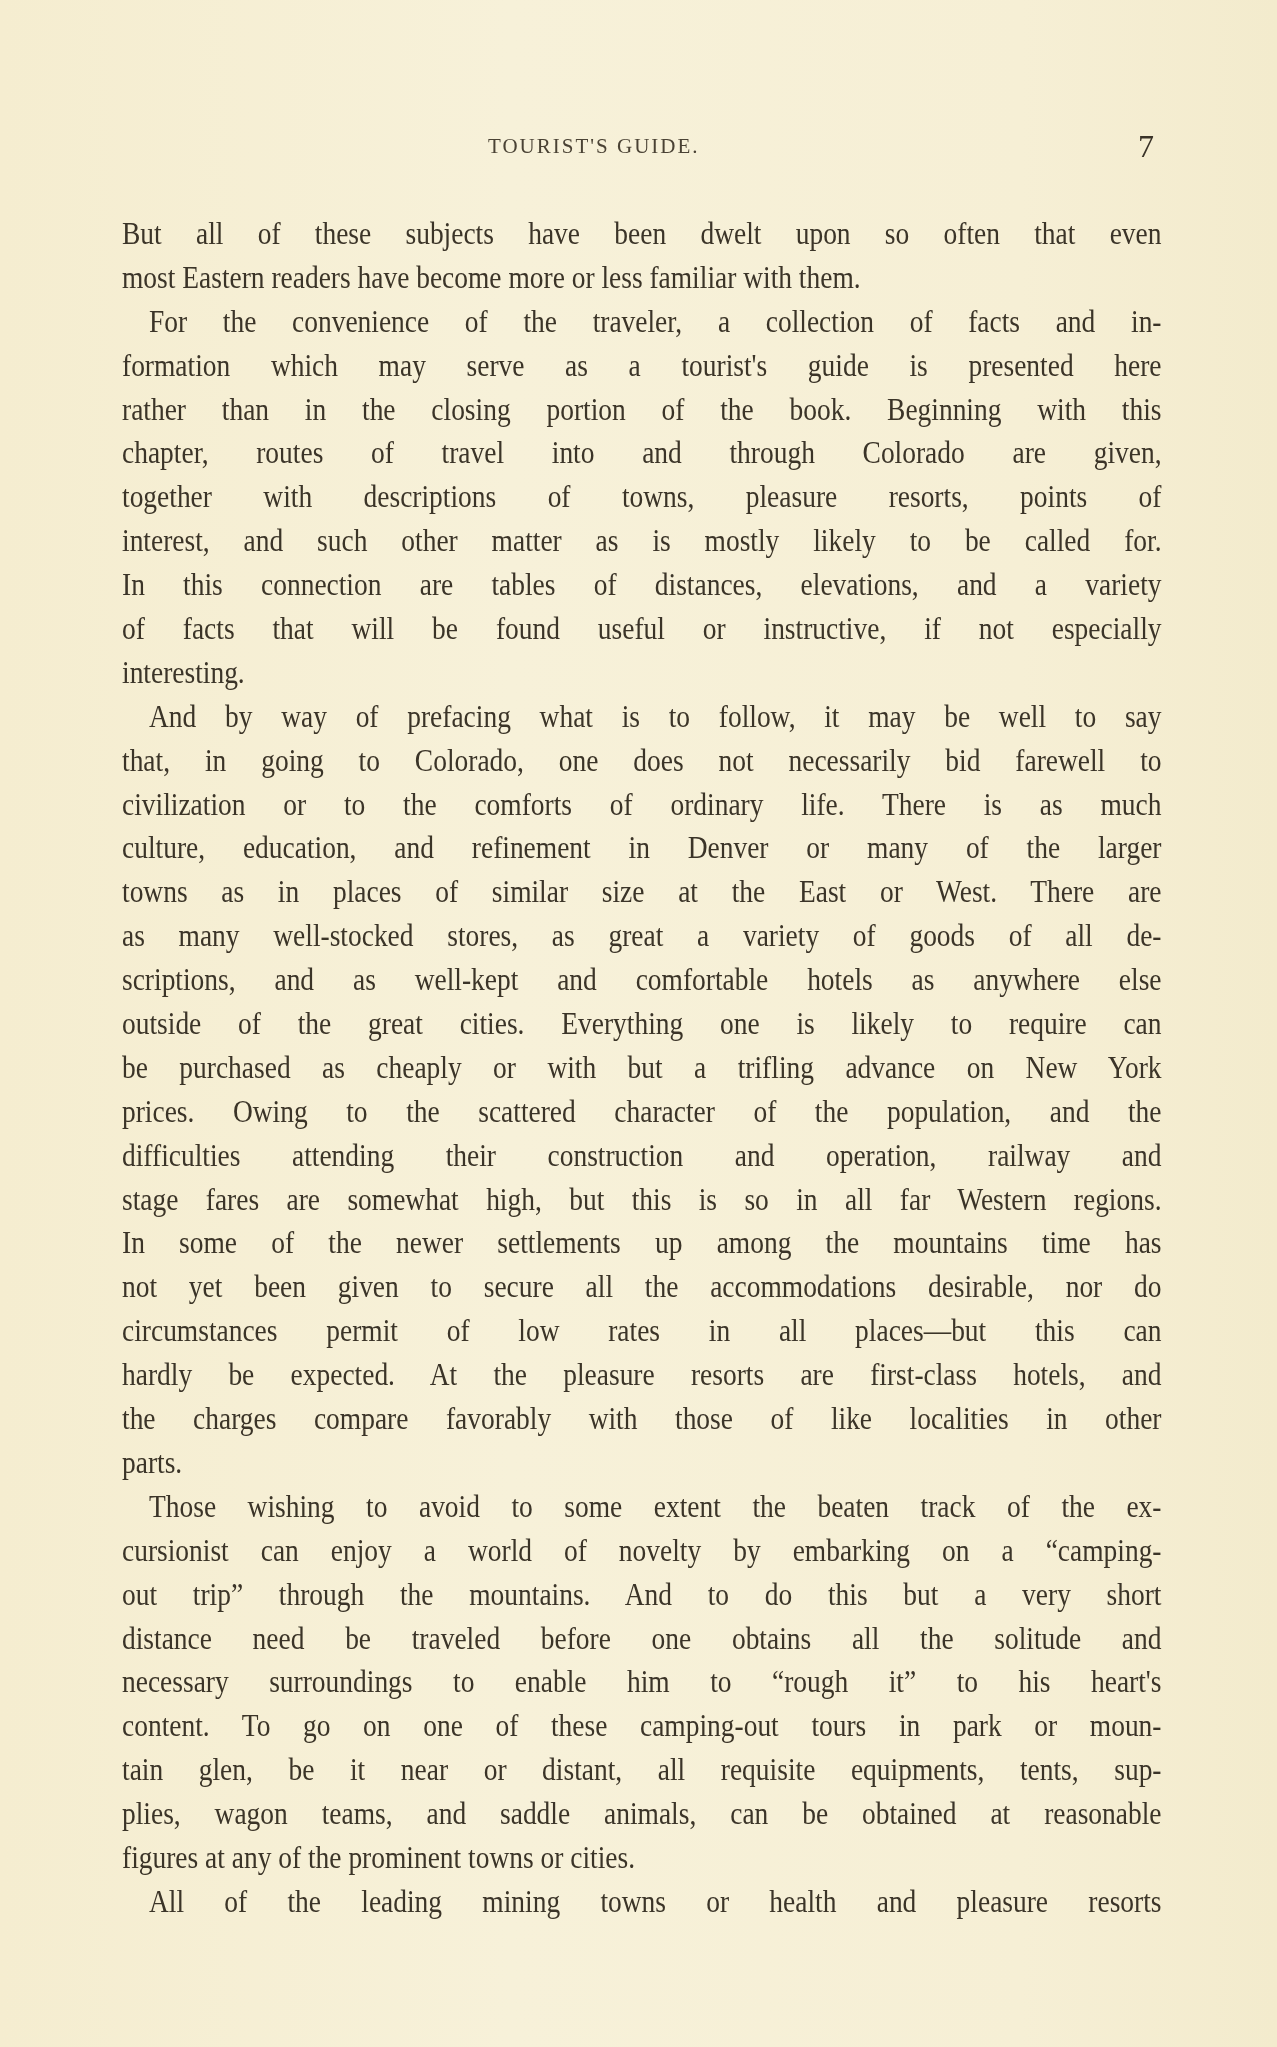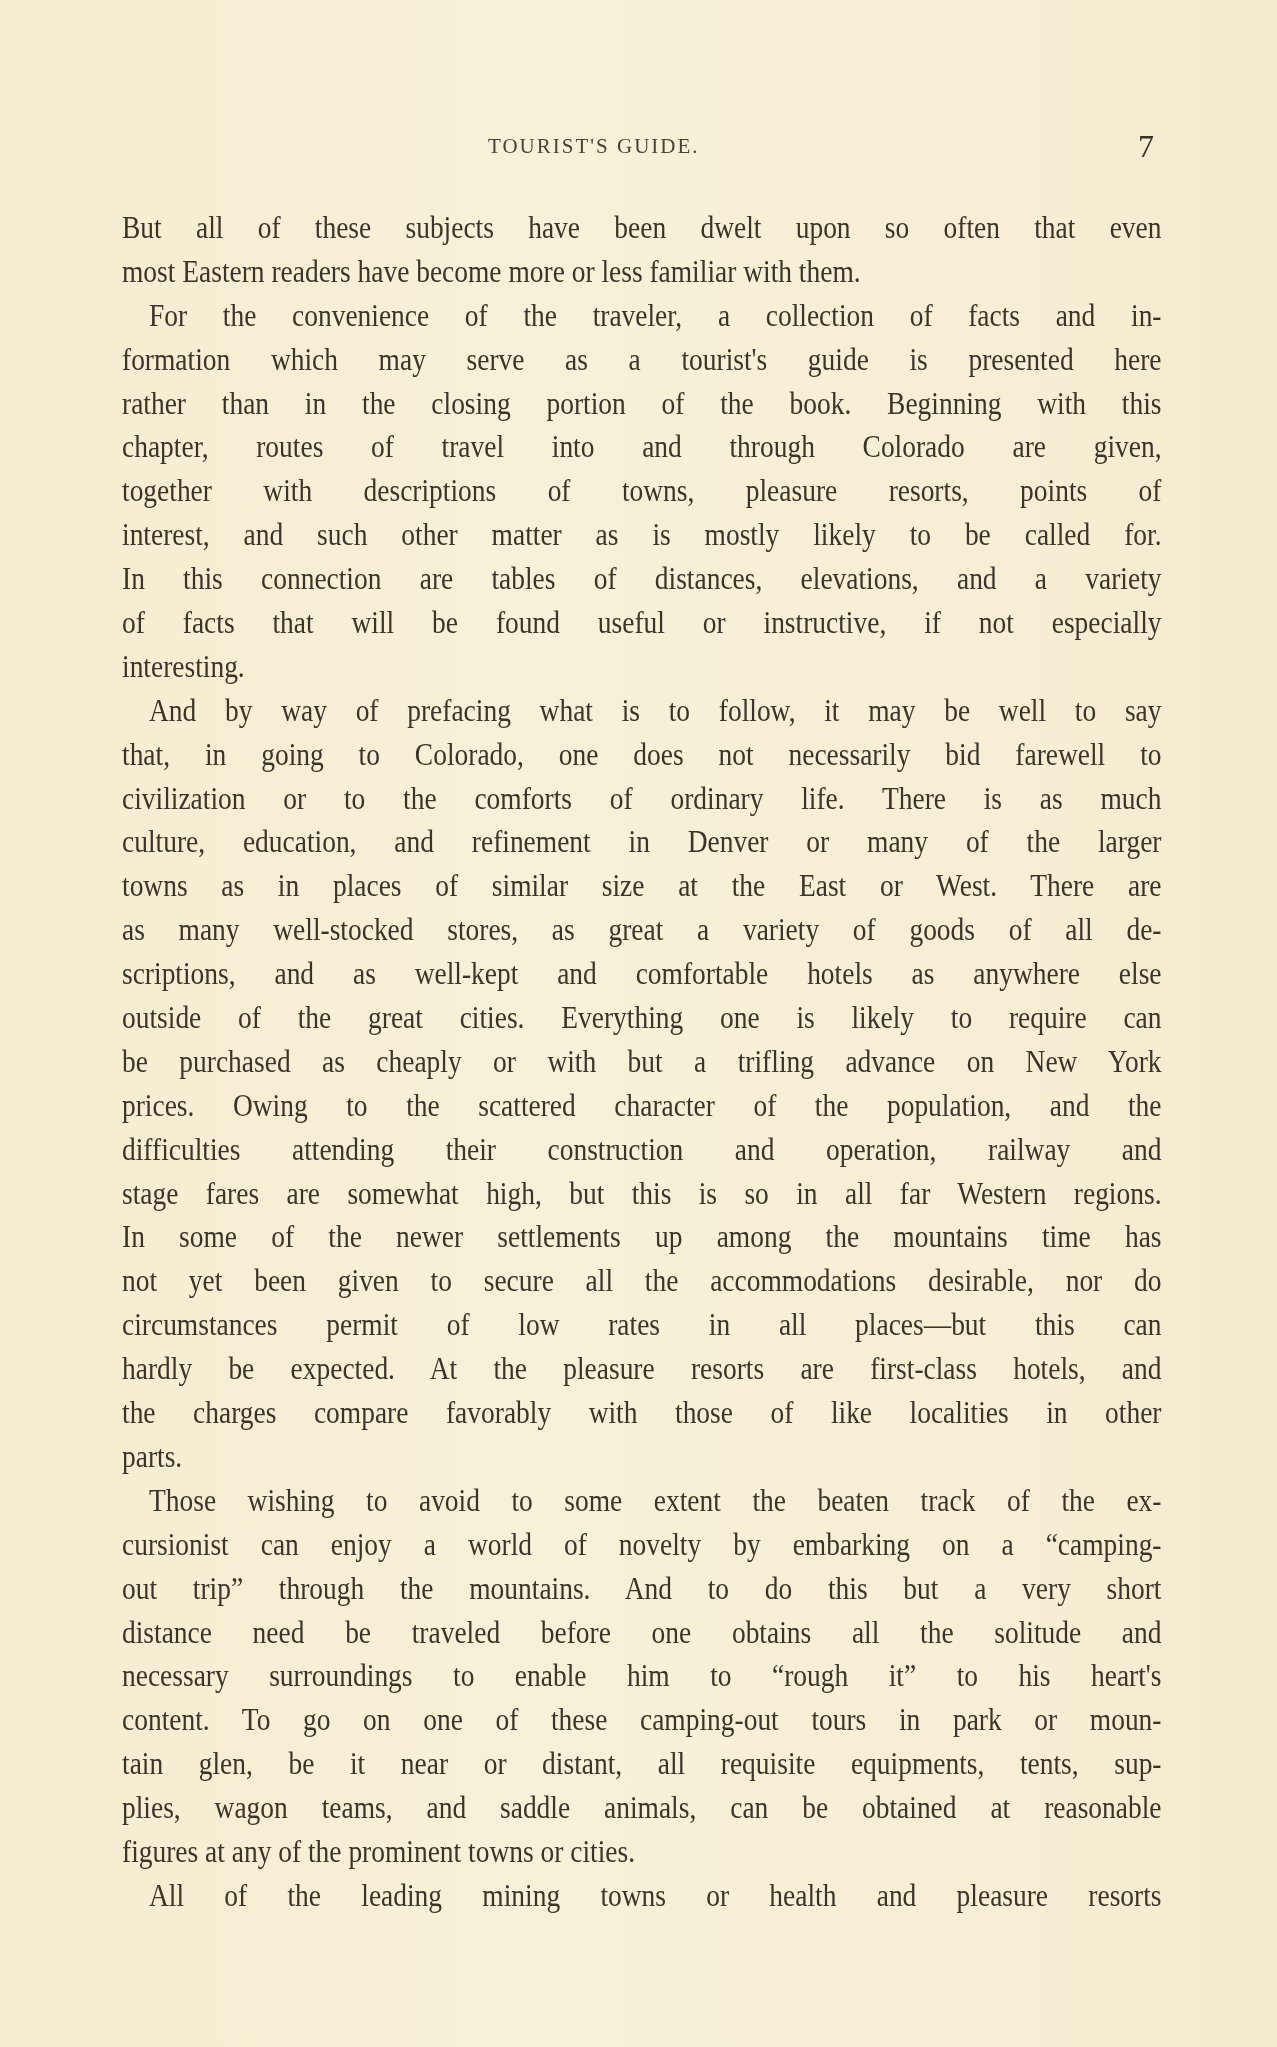--- a/index.html
+++ b/index.html
@@ -45,21 +45,21 @@
       position: absolute;
       left: 1138px;
       top: 0px;
       font-family: "Liberation Serif", serif;
       font-size: 32px;
       color: #3a3328;
     }
     .body-text {
       position: absolute;
       left: 122px;
-      top: 207px;
+      top: 213px;
       width: 1040px;
     }
     .line {
       display: block;
       height: 43.9px;
       line-height: 43.9px;
       font-family: "Liberation Serif", serif;
       font-size: 30.5px;
       white-space: nowrap;
       text-align: justify;

